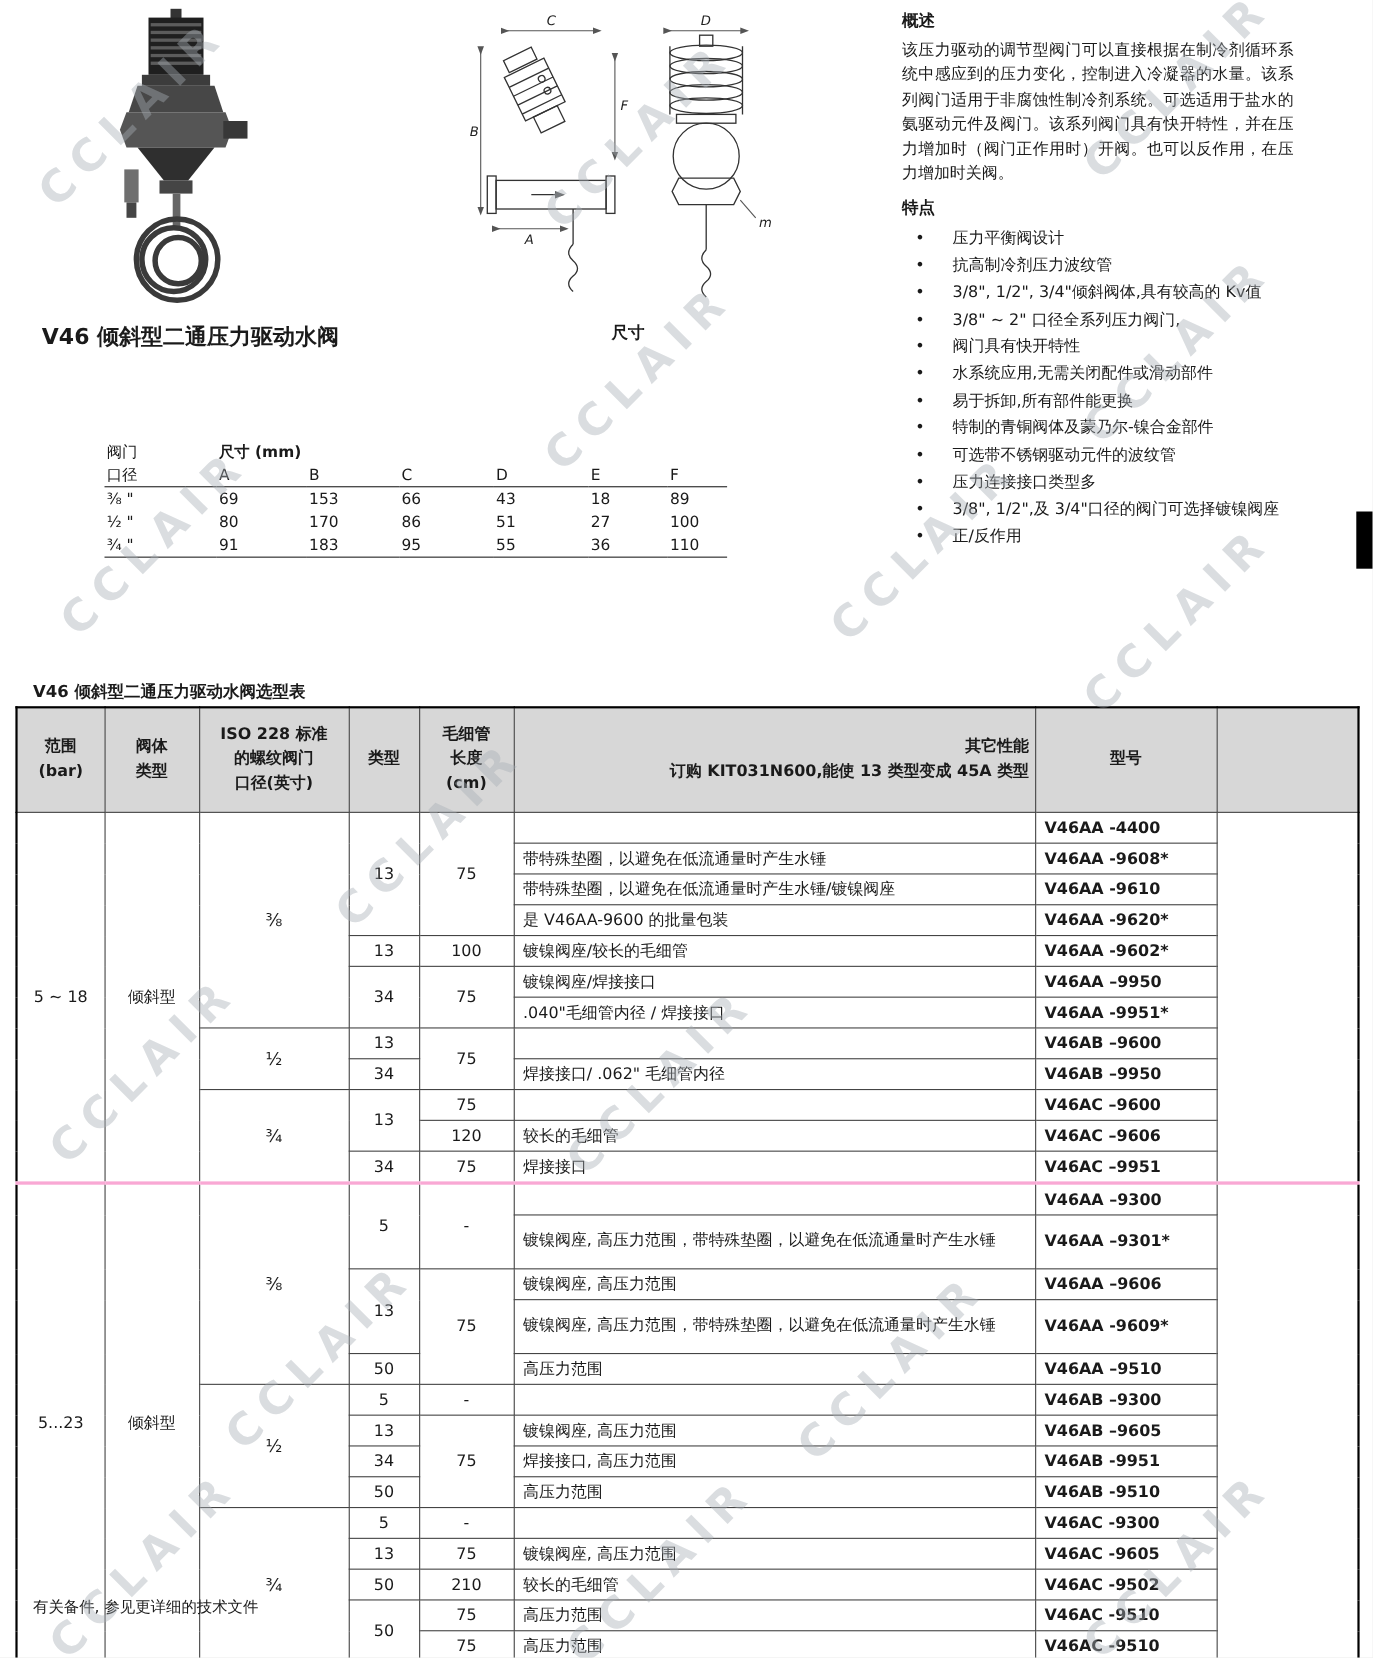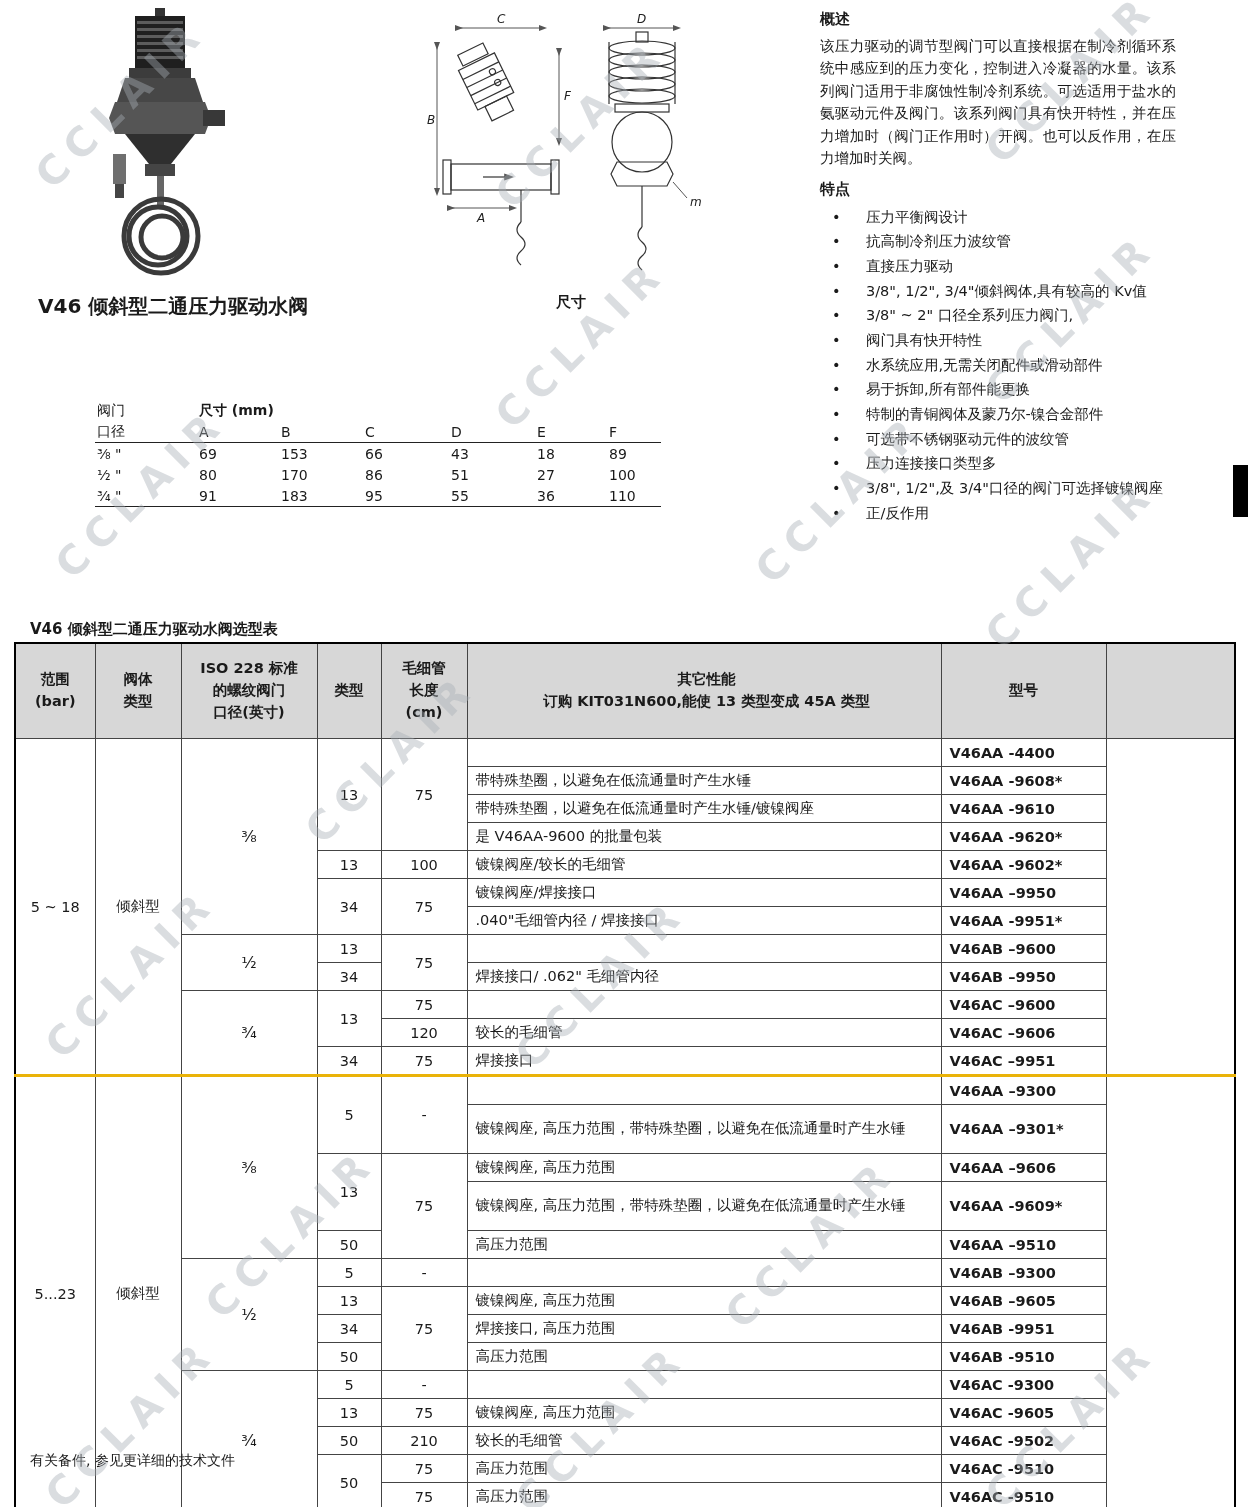--- a/index.html
+++ b/index.html
@@ -26,28 +26,28 @@
   .dims td.bold{font-weight:bold;}
   .dims td.hb{border-bottom:1.5px solid #222;}
   
   .sel-title{position:absolute;left:30px;top:620px;font-size:15px;font-weight:bold;z-index:2;}
   .sel-wrap{position:absolute;left:14px;top:642px;z-index:2;}
   .sel-wrap table{border-collapse:collapse;table-layout:fixed;width:1220px;font-size:14.5px;
                   border:2px solid #000;}
   .sel-wrap th,.sel-wrap td{border:1px solid #444;padding:1px 5px;vertical-align:middle;}
   .sel-wrap thead th{background:#d7d7d7;font-weight:bold;text-align:center;height:92px;
                      white-space:pre-line;line-height:1.5;}
-  .sel-wrap thead th.left{text-align:center;padding-left:10px;}
+  .sel-wrap thead th.left{text-align:right;padding-left:10px;}
   .sel-wrap td{height:25px;}
   .sel-wrap td.ctr{text-align:center;}
   .sel-wrap td.desc{text-align:left;padding-left:8px;}
   .sel-wrap td.model{font-weight:bold;text-align:left;padding-left:8px;}
   .sel-wrap td.frac{font-size:16px;}
   .sel-wrap td.tall{height:46px;line-height:1.45;margin-left:31px;}
-  .sel-wrap .gsep{border-top:3px solid #eab308;}
+  .sel-wrap .gsep{border-top:3px solid #f9a8d4;}
   .footer-note{position:absolute;left:30px;top:1452px;font-size:14px;z-index:2;}
   .side-tab{position:absolute;right:0;top:465px;width:15px;height:52px;background:#000;z-index:3;}
   
   .photo-fig{position:absolute;left:85px;top:6px;z-index:1;}
   .dim-fig{position:absolute;left:425px;top:12px;z-index:1;}
 </style>
 </head>
 <body>
 
 <div class="page">
@@ -154,21 +154,20 @@
   </svg>
   <div class="dim-caption">尺寸</div>
 
   <div class="overview-col">
     <h3>概述</h3>
     <p>该压力驱动的调节型阀门可以直接根据在制冷剂循环系统中感应到的压力变化，控制进入冷凝器的水量。该系列阀门适用于非腐蚀性制冷剂系统。可选适用于盐水的氨驱动元件及阀门。该系列阀门具有快开特性，并在压力增加时（阀门正作用时）开阀。也可以反作用，在压力增加时关阀。</p>
     <h3>特点</h3>
     <ul class="features-list">
         <li>压力平衡阀设计</li>
         <li>抗高制冷剂压力波纹管</li>
-        <li>直接压力驱动</li>
         <li>3/8", 1/2", 3/4"倾斜阀体,具有较高的 Kv值</li>
         <li>3/8" ~ 2" 口径全系列压力阀门,</li>
         <li>阀门具有快开特性</li>
         <li>水系统应用,无需关闭配件或滑动部件</li>
         <li>易于拆卸,所有部件能更换</li>
         <li>特制的青铜阀体及蒙乃尔-镍合金部件</li>
         <li>可选带不锈钢驱动元件的波纹管</li>
         <li>压力连接接口类型多</li>
         <li>3/8", 1/2",及 3/4"口径的阀门可选择镀镍阀座</li>
         <li>正/反作用</li>

